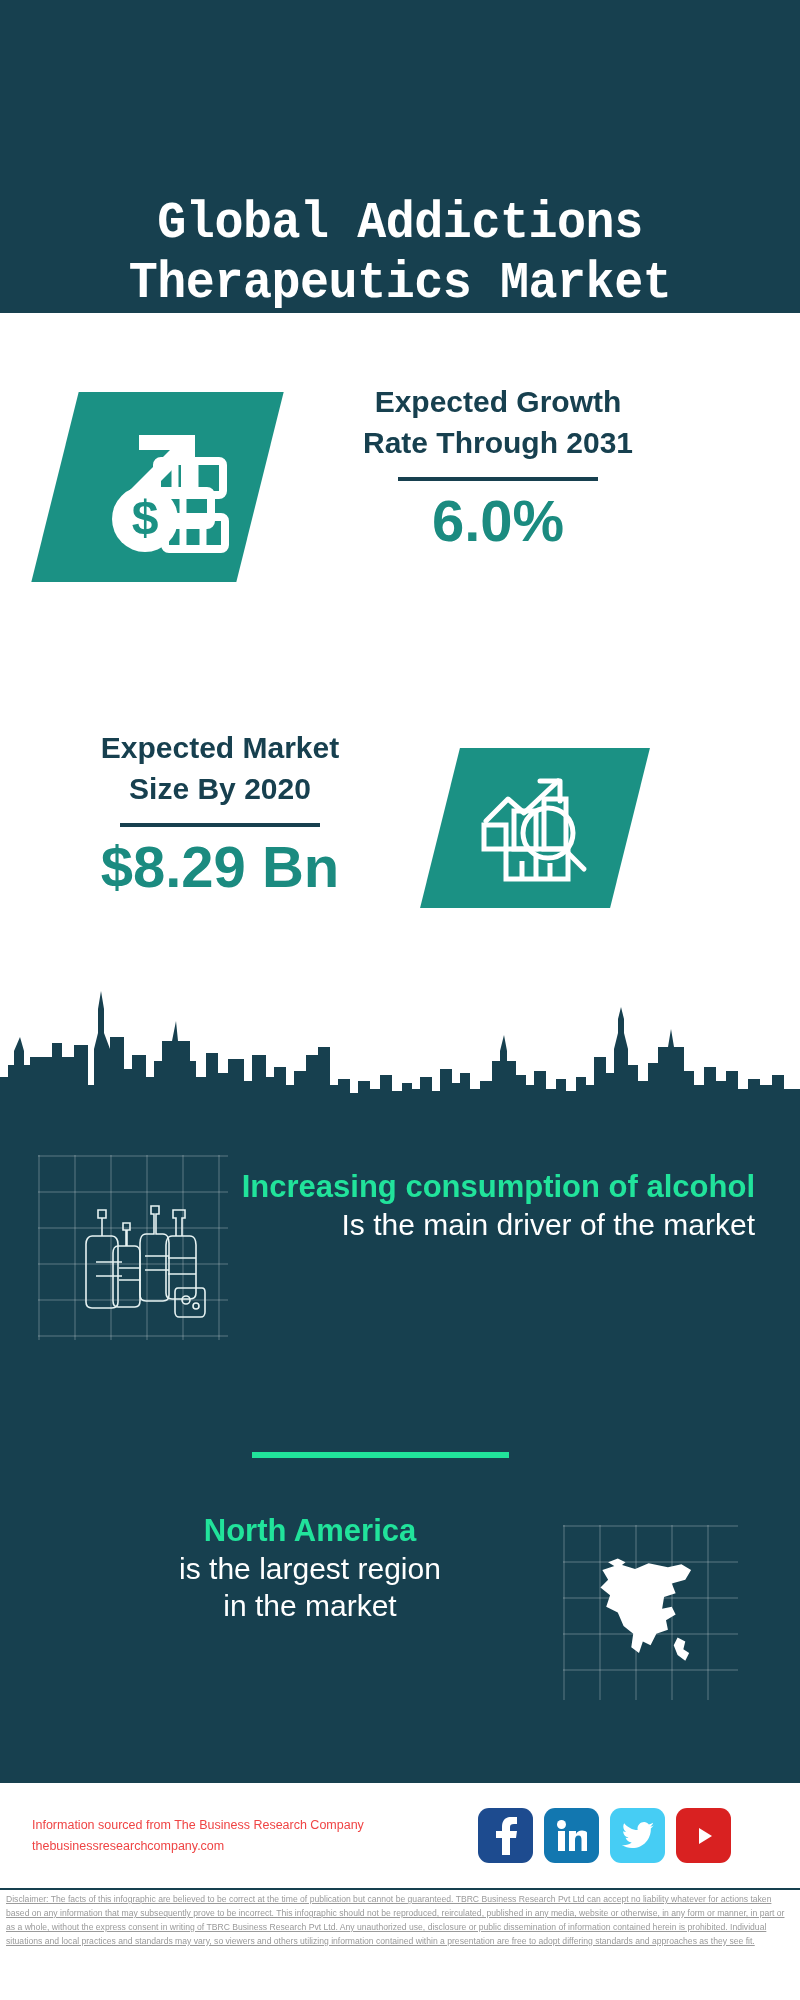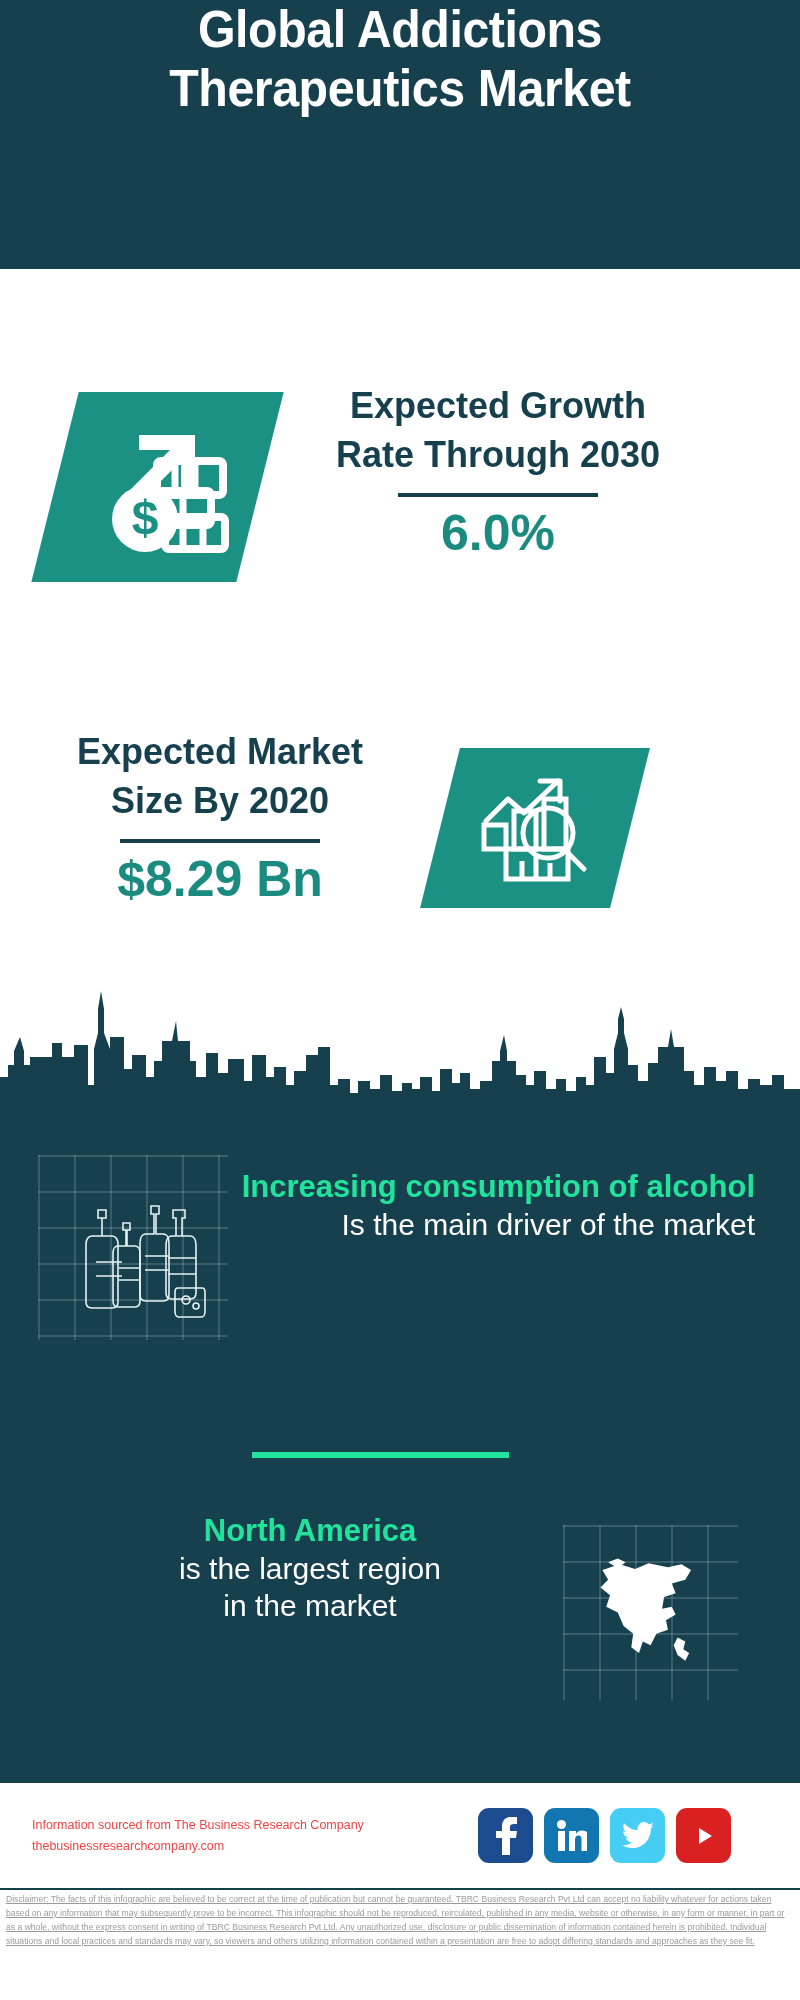--- a/index.html
+++ b/index.html
@@ -6,23 +6,23 @@
   body{
     width:800px;height:2000px;
     background:#ffffff;
     font-family:"Liberation Sans", sans-serif;
     overflow:hidden;
   }
   .page{position:relative;width:800px;height:2000px;overflow:hidden;background:#fff;}
 
   
   .header{
-    position:absolute;left:0;top:0;width:800px;height:269px;
+    position:absolute;left:0;top:0;width:800px;height:313px;
     background:#17404f;
-    display:flex;align-items:flex-start;justify-content:center;
+    display:flex;align-items:flex-end;justify-content:center;font-family:Liberation Mono, monospace;
   }
   .header-title{
     color:#ffffff;
     font-size:52px;
     font-weight:bold;
     line-height:1.14;
     text-align:center;
     letter-spacing:-0.5px;
     width:700px;
     transform:scaleX(0.93);
@@ -42,27 +42,27 @@
     transform:skewX(14deg);
     display:flex;align-items:center;justify-content:center;
   }
 
   
   .growth-tile{left:55px;top:392px;width:205px;height:190px;}
   .growth-text{
     position:absolute;left:288px;top:382px;width:420px;text-align:center;
   }
   .block-heading{
-    color:#17404f;font-size:36px;font-weight:bold;line-height:1.35;
+    color:#17404f;font-size:30px;font-weight:bold;line-height:1.35;
   }
   .rule-dark{
     width:200px;height:4px;background:#17404f;margin:14px auto 10px auto;
   }
   .big-value{
-    color:#1b8b80;font-size:50px;font-weight:bold;line-height:1.05;
+    color:#1b8b80;font-size:58px;font-weight:bold;line-height:1.05;
   }
 
   
   .market-text{
     position:absolute;left:25px;top:728px;width:390px;text-align:center;
   }
   .market-tile{left:440px;top:748px;width:190px;height:160px;}
 
   
   .skyline{
@@ -166,21 +166,21 @@
         <line x1="120" y1="102" x2="120" y2="130" stroke="#ffffff" stroke-width="7"></line>
 
         <circle cx="62" cy="102" r="33" fill="#ffffff"></circle>
         <text x="62" y="117" font-family="Liberation Sans, sans-serif" font-size="48" font-weight="bold" fill="#1b9184" text-anchor="middle">$</text>
       </svg>
     </div>
   </div>
 
   <div class="growth-text">
     <div class="block-heading">Expected Growth</div>
-    <div class="block-heading">Rate Through 2030</div>
+    <div class="block-heading">Rate Through 2031</div>
     <div class="rule-dark"></div>
     <div class="big-value">6.0%</div>
   </div>
 
   <div class="market-text">
     <div class="block-heading">Expected Market</div>
     <div class="block-heading">Size By 2020</div>
     <div class="rule-dark"></div>
     <div class="big-value">$8.29 Bn</div>
   </div>

